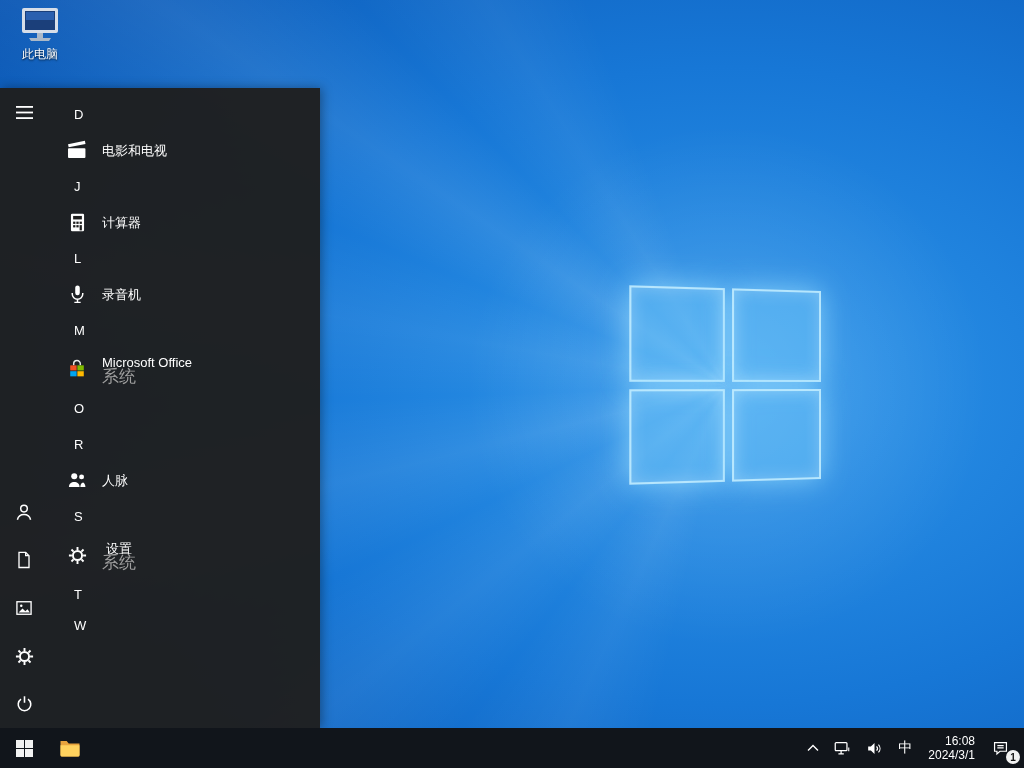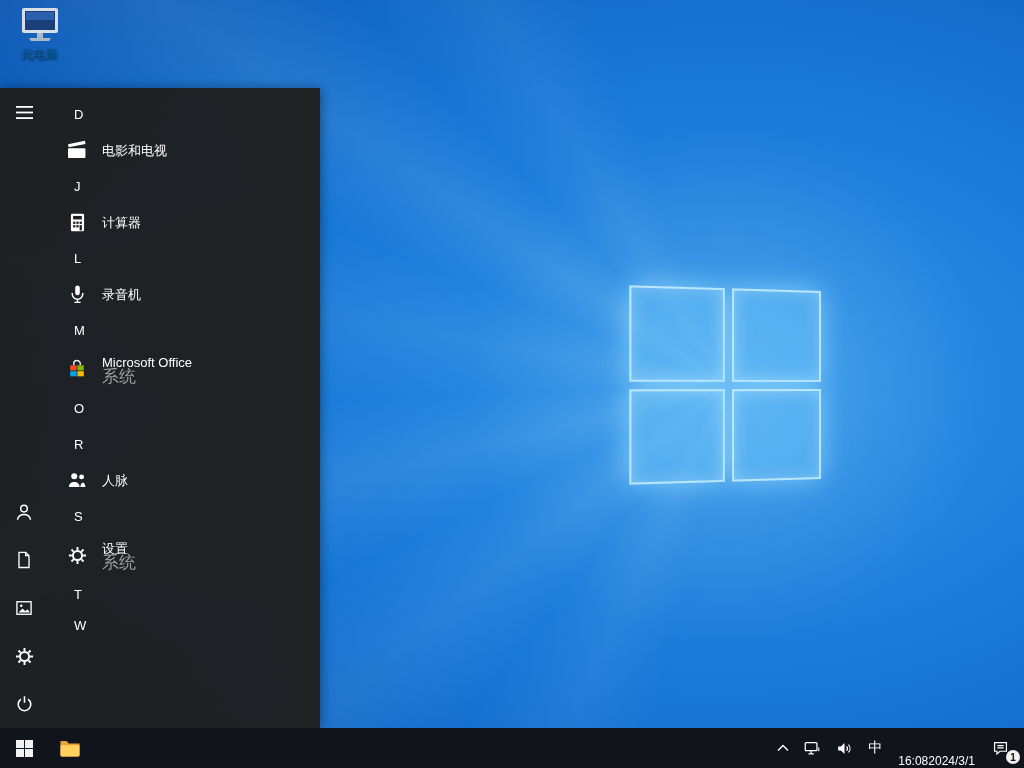--- a/index.html
+++ b/index.html
@@ -22,55 +22,55 @@
       radial-gradient(135% 125% at 71% 53%, #2f97eb 0%, #1777d6 35%, #0c59b6 66%, #0a479f 100%);
   }
   .win-logo { position:absolute; left:633px; top:291px; width:188px; height:188px;
     display:grid; grid-template-columns:1fr 1fr; grid-template-rows:1fr 1fr; gap:7px;
     transform:perspective(900px) rotateY(16deg); transform-origin:100% 50%; }
   .pane { background:rgba(110,200,250,0.45); border:2px solid rgba(200,240,255,0.85);
     box-shadow:0 0 26px rgba(150,220,255,0.75), inset 0 0 16px rgba(255,255,255,0.25); }
 
   
   .desk-icon { position:absolute; left:10px; top:6px; width:60px; text-align:center; cursor:default; }
-  .desk-icon .lbl { display:block; margin-top:2px; font-size:12px; color:#0369a1;
+  .desk-icon .lbl { display:block; margin-top:2px; font-size:12px; color:#ffffff;
     text-shadow:0 1px 2px rgba(0,0,0,0.85); }
 
   
   .start-menu { position:absolute; left:0; top:88px; width:320px; height:640px;
     background:rgba(31,31,31,0.97); display:flex; color:#fff;
     box-shadow:2px 0 10px rgba(0,0,0,0.35); }
   .rail { width:48px; display:flex; flex-direction:column; align-items:center; flex:0 0 48px; }
   .rail-item { width:48px; height:48px; display:flex; align-items:center; justify-content:center; }
   .rail-bottom { margin-top:auto; display:flex; flex-direction:column; }
 
   .app-list { flex:1; padding-top:8px; overflow:hidden; }
   .section-letter { height:36px; display:flex; align-items:center; padding-left:26px;
     font-size:13px; color:#fff; }
   .section-letter.clip { align-items:flex-start; padding-top:6px; }
   .app-row { height:36px; display:flex; align-items:center; padding-left:16px; padding-right:10px; }
   .app-row.two-line { height:42px; }
   .app-icon { width:26px; height:26px; flex:0 0 26px; display:flex;
     align-items:center; justify-content:center; }
   .app-text { margin-left:12px; display:flex; flex-direction:column; justify-content:center; }
-  .app-label { font-size:13px; color:#fff; line-height:15px; white-space:nowrap; }
+  .app-label { font-size:13px; color:#fff; line-height:15px; white-space:nowrap;text-align:center; }
   .app-sub { font-size:17px; color:#9f9f9f; line-height:13px; }
   .row-chevron { margin-left:auto; margin-right:8px; display:flex; }
 
   
   .taskbar { position:absolute; left:0; bottom:0; width:1024px; height:40px;
     background:#11151b; display:flex; align-items:stretch; color:#fff; }
   .tb-btn { height:40px; display:flex; align-items:center; justify-content:center; }
   .tb-start { width:48px; }
   .tb-explorer { width:44px; }
   .tb-spacer { flex:1; }
   .tray { display:flex; align-items:stretch; }
   .tray-item { height:40px; display:flex; align-items:center; justify-content:center; padding:0 7px; }
   .ime { font-size:14px; color:#fff; }
-  .clock { line-height:14px; font-size:12px; text-align:right;
+  .clock { flex-direction:column; line-height:14px; font-size:12px; text-align:right;
     align-items:flex-end; padding:0 9px; }
   .action-center { position:relative; padding-right:14px; }
   .badge { position:absolute; right:4px; bottom:4px; width:14px; height:14px; border-radius:50%;
     background:#f2f2f2; color:#111; font-size:10px; display:flex; align-items:center;
     justify-content:center; font-weight:bold; }
   svg { display:block; }
 </style>
 </head>
 <body>
 

